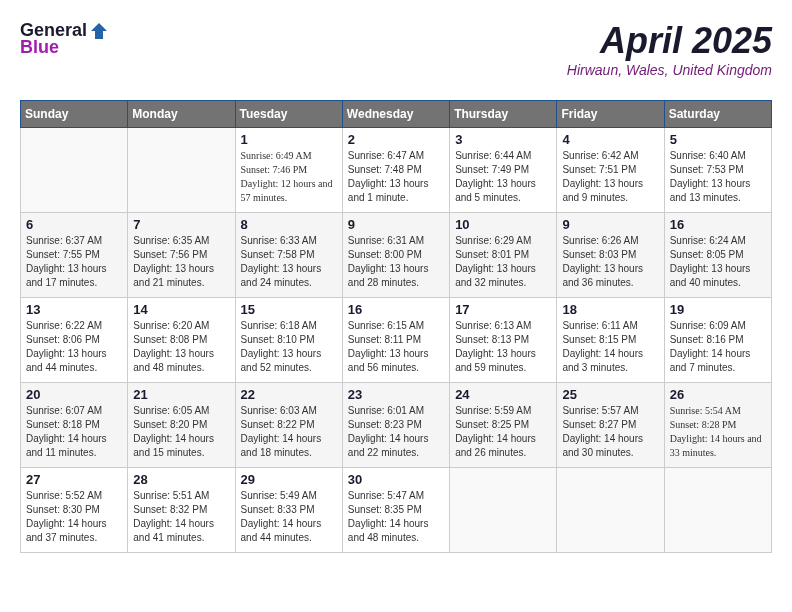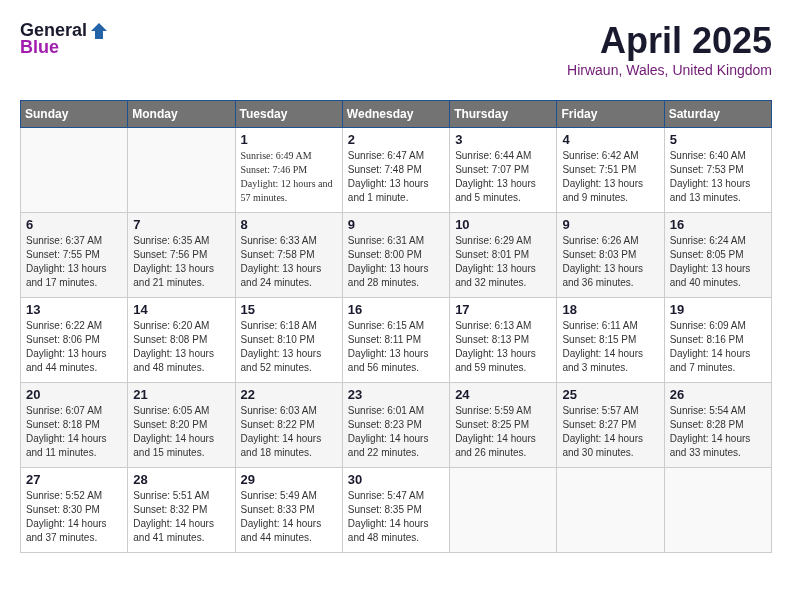--- a/index.html
+++ b/index.html
@@ -20,20 +20,21 @@
       display: flex;
       flex-direction: column;
       align-items: flex-start;
     }
     .logo-row {
       display: flex;
       align-items: center;
     }
     .title-block {
       text-align: right;
+      font-style: italic;
     }
     .month-title {
       font-size: 36px;
       font-weight: bold;
       color: #1a1a2e;
     }
     .location {
       font-size: 14px;
       color: #701a75;
     }
@@ -120,21 +121,21 @@
         </td>
         <td>
           <span class="day-number">2</span>
           <div class="day-info" style="white-space: pre-line;">Sunrise: 6:47 AM
 Sunset: 7:48 PM
 Daylight: 13 hours and 1 minute.</div>
         </td>
         <td>
           <span class="day-number">3</span>
           <div class="day-info" style="white-space: pre-line;">Sunrise: 6:44 AM
-Sunset: 7:07 PM
+Sunset: 7:49 PM
 Daylight: 13 hours and 5 minutes.</div>
         </td>
         <td>
           <span class="day-number">4</span>
           <div class="day-info" style="white-space: pre-line;">Sunrise: 6:42 AM
 Sunset: 7:51 PM
 Daylight: 13 hours and 9 minutes.</div>
         </td>
         <td>
           <span class="day-number">5</span>
@@ -263,21 +264,21 @@
 Daylight: 14 hours and 26 minutes.</div>
         </td>
         <td>
           <span class="day-number">25</span>
           <div class="day-info" style="white-space: pre-line;">Sunrise: 5:57 AM
 Sunset: 8:27 PM
 Daylight: 14 hours and 30 minutes.</div>
         </td>
         <td>
           <span class="day-number">26</span>
-          <div class="day-info" style="white-space: pre-line;">Sunrise: 5:54 AM
+          <div class="day-info" style="white-space: pre-line; font-family: Liberation Serif, serif;">Sunrise: 5:54 AM
 Sunset: 8:28 PM
 Daylight: 14 hours and 33 minutes.</div>
         </td>
       </tr>
       <tr>
         <td>
           <span class="day-number">27</span>
           <div class="day-info" style="white-space: pre-line;">Sunrise: 5:52 AM
 Sunset: 8:30 PM
 Daylight: 14 hours and 37 minutes.</div>

